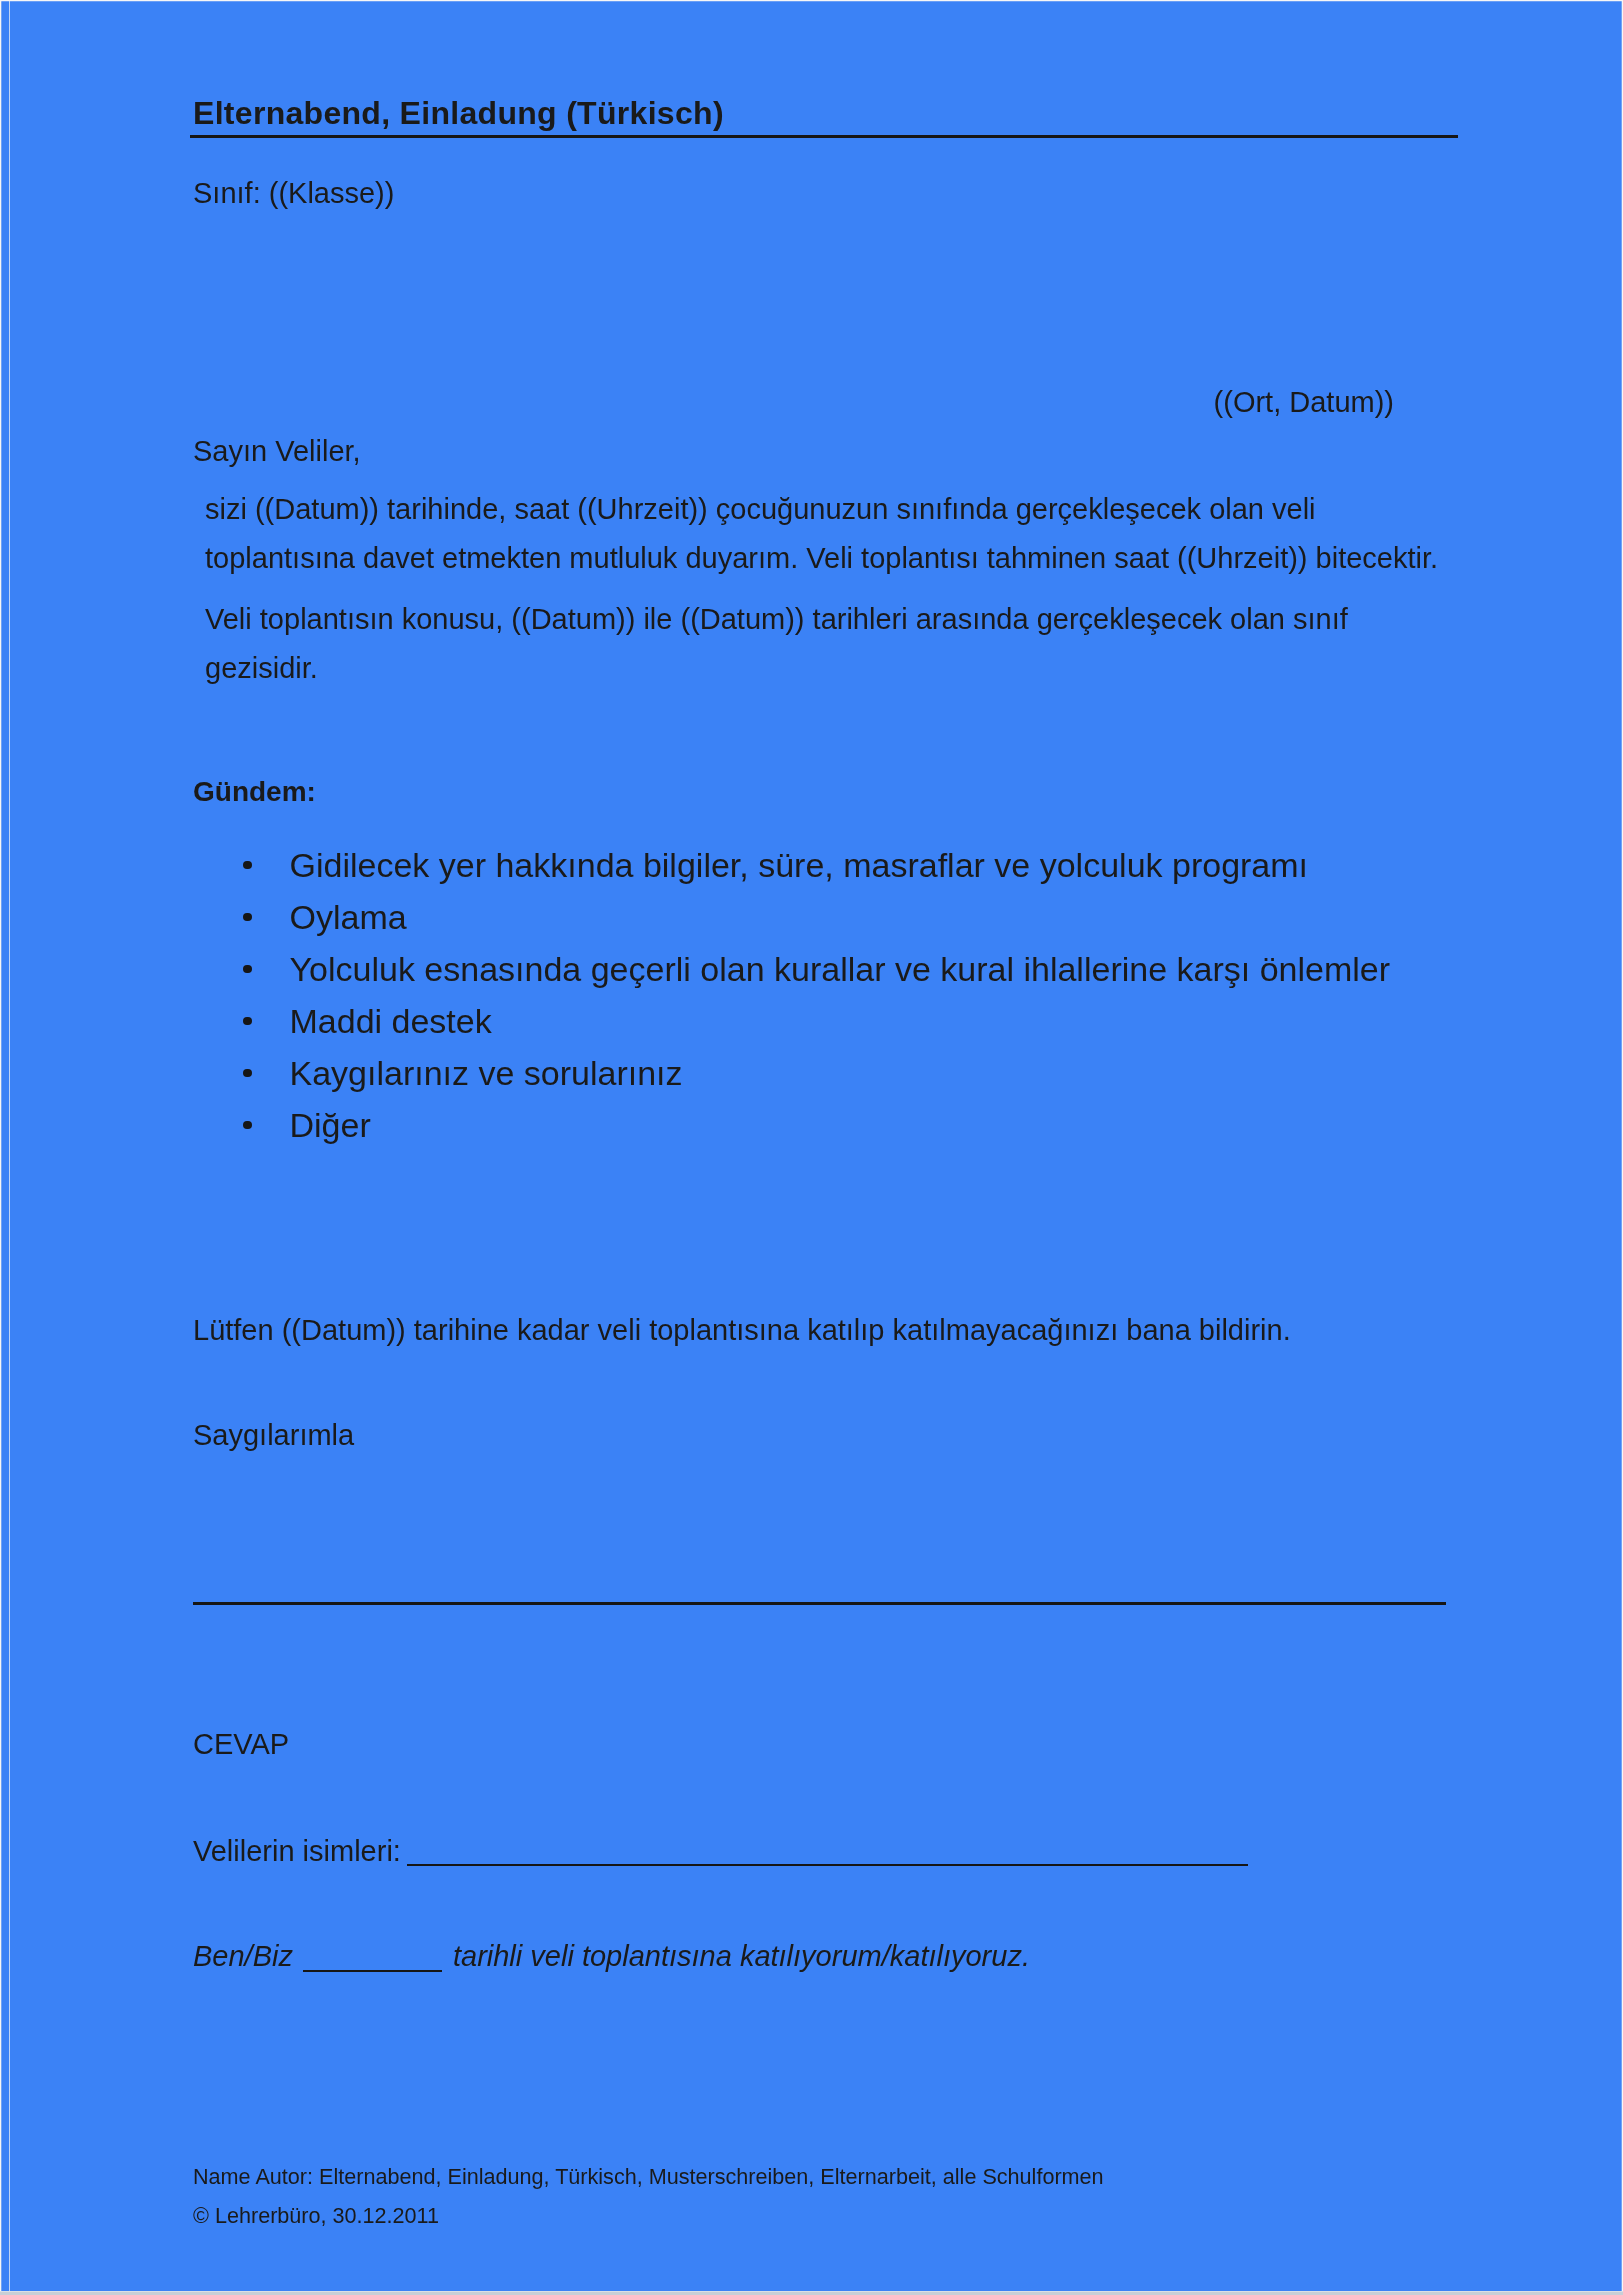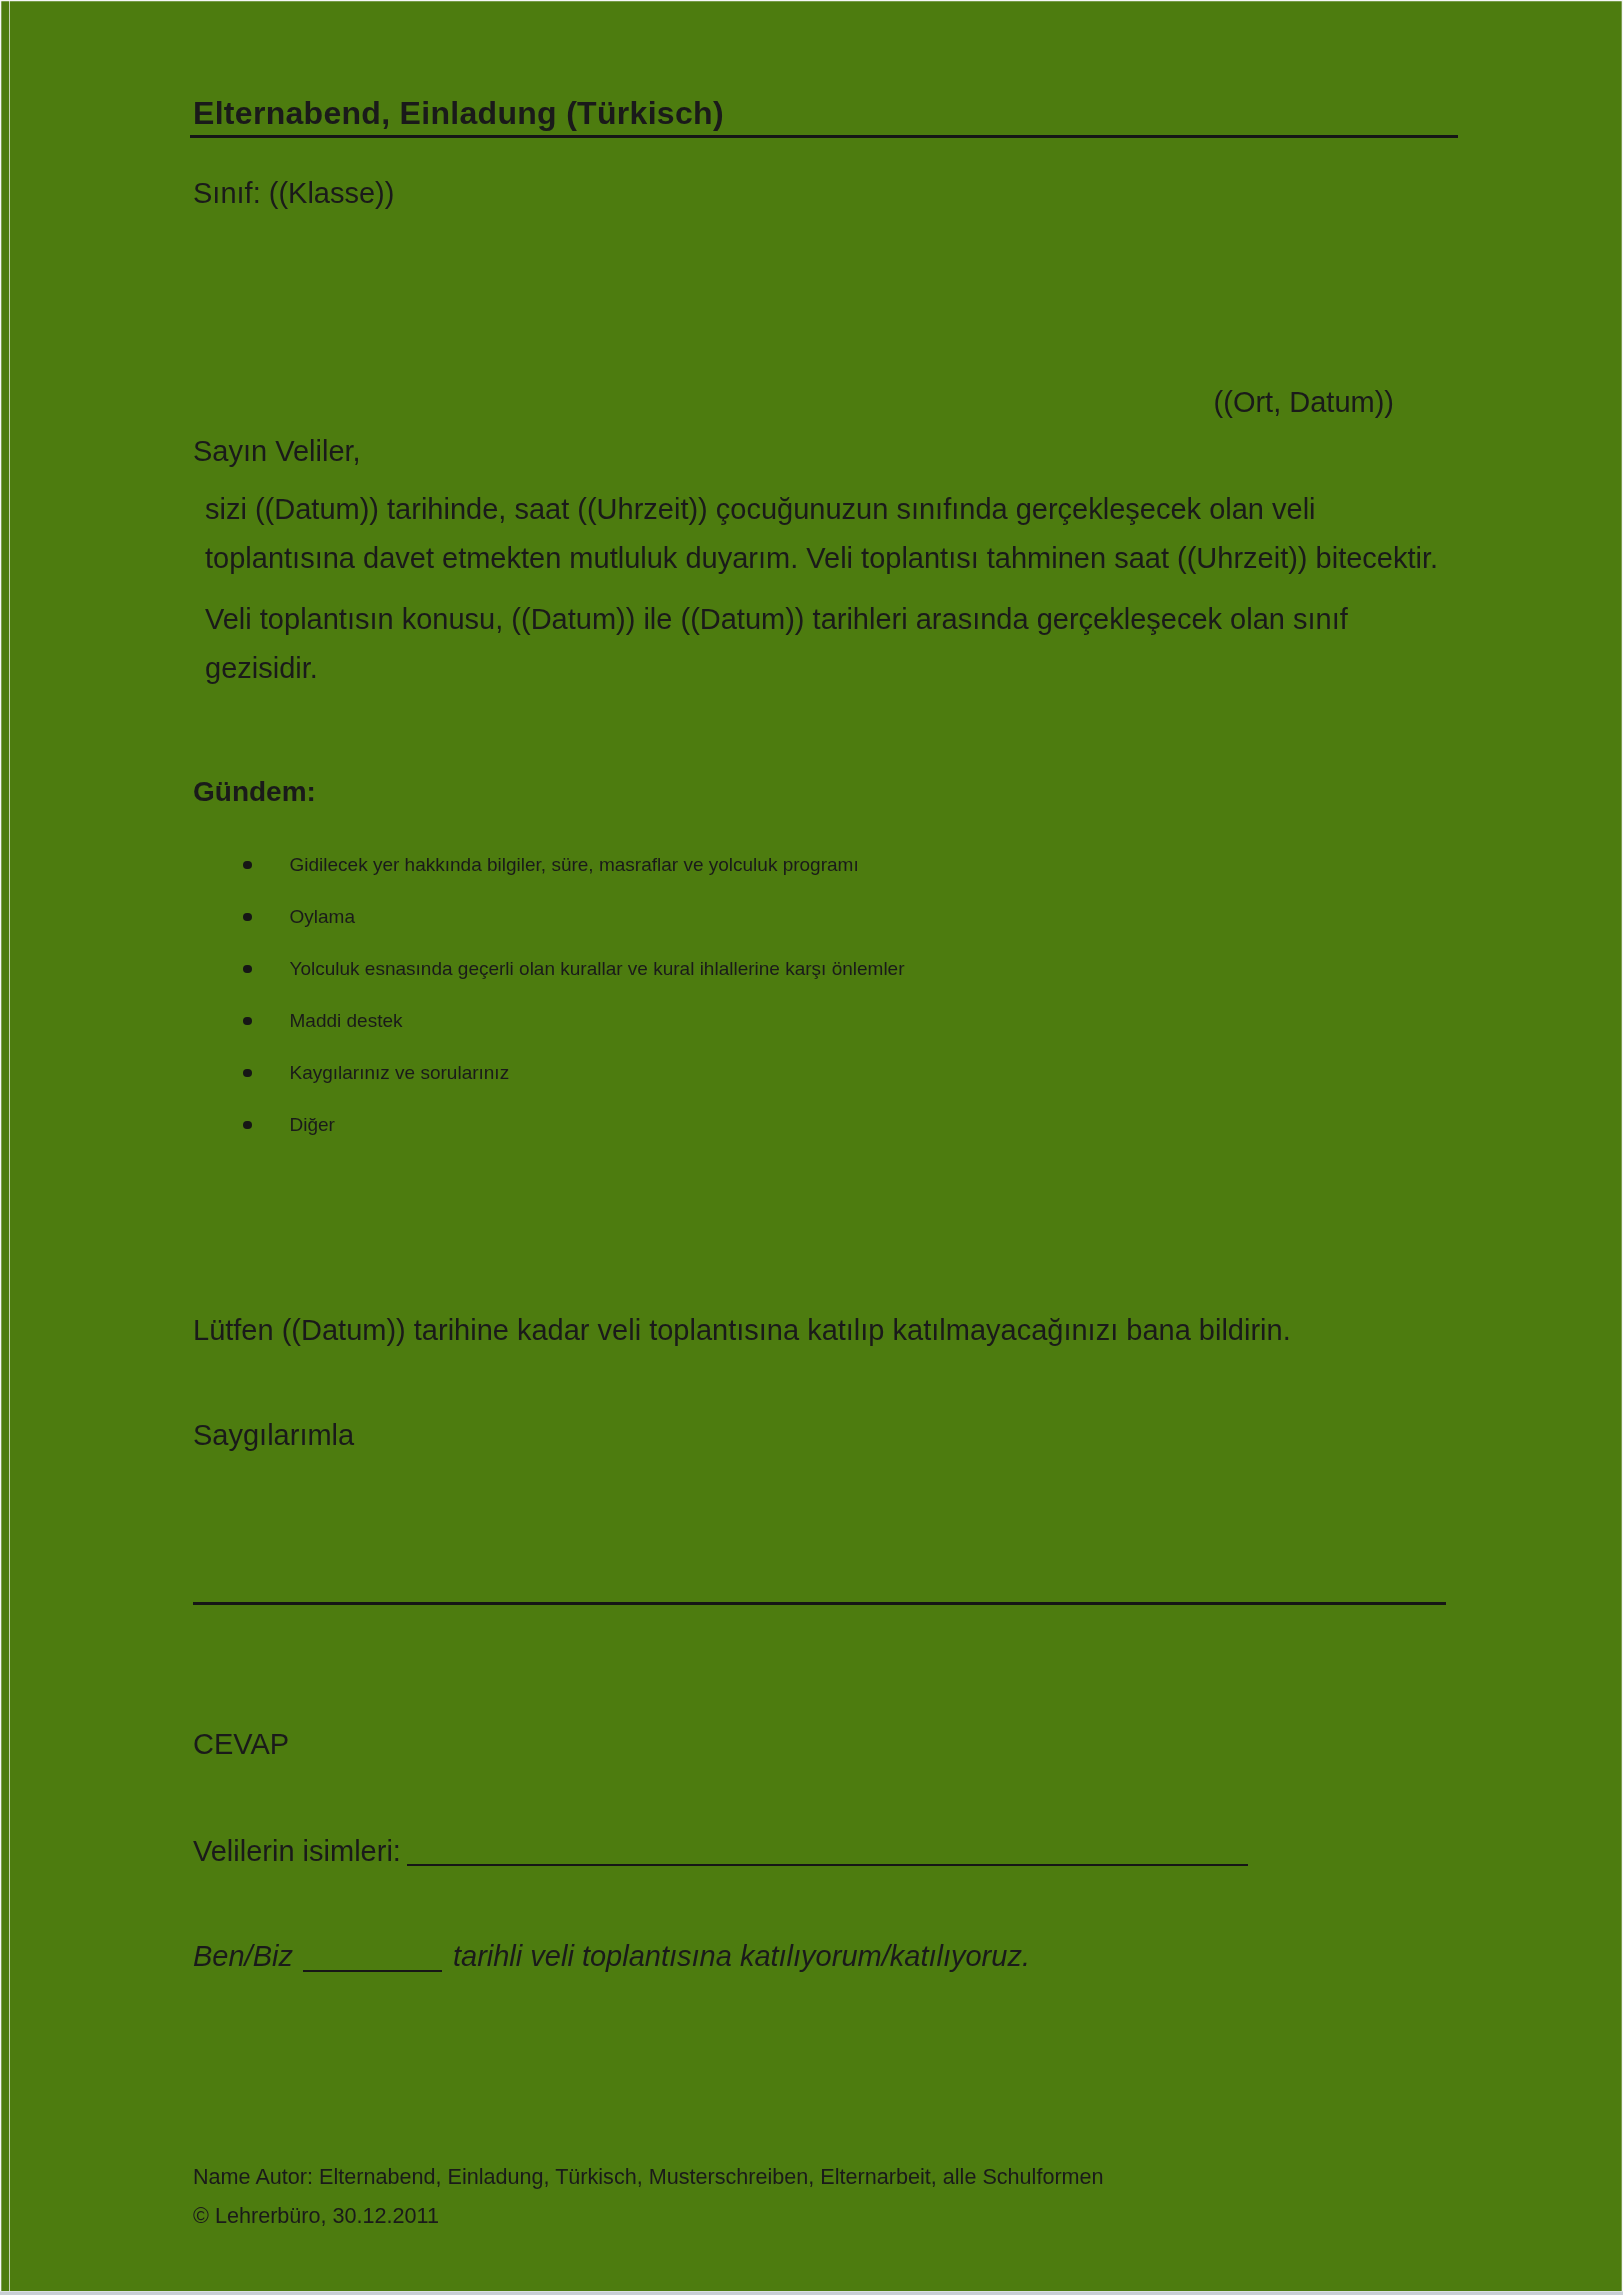--- a/index.html
+++ b/index.html
@@ -5,21 +5,21 @@
   html, body { margin: 0; padding: 0; }
   body {
     background: #e4e4e4;
     font-family: "Liberation Sans", "DejaVu Sans", sans-serif;
   }
   .page {
     position: relative;
     width: 1623px;
     height: 2295px;
     margin: 0 auto;
-    background: #4d7c0f;
+    background: #3b82f6;
     color: #1a1a1a;
     overflow: hidden;
     box-shadow: inset 0 0 0 1.3px #f6f6f6;
   }
   .edge-left {
     position: absolute; left: 8.5px; top: 0; bottom: 0;
     width: 1.3px; background: #f7f7f7; opacity: .7;
   }
   .abs { position: absolute; left: 193px; right: 167px; }
   p, h1, h2 { margin: 0; padding: 0; }
@@ -50,21 +50,21 @@
   .paragraphs p { margin: 12px; }
 
   .agenda-heading {
     top: 767px;
     font-size: 28px; font-weight: bold; line-height: 49px;
   }
   .agenda-list { top: 839px; }
   .agenda-item {
     display: flex; align-items: center;
     padding-left: 50px;
-    font-size: 19px; line-height: 52px;
+    font-size: 34px; line-height: 52px;
   }
   .dot {
     flex: none;
     width: 8.5px; height: 8.5px; border-radius: 50%;
     background: #161616;
     margin-right: 38px;
   }
 
   .line-rsvp    { top: 1306px; }
   .line-closing { top: 1411px; }

